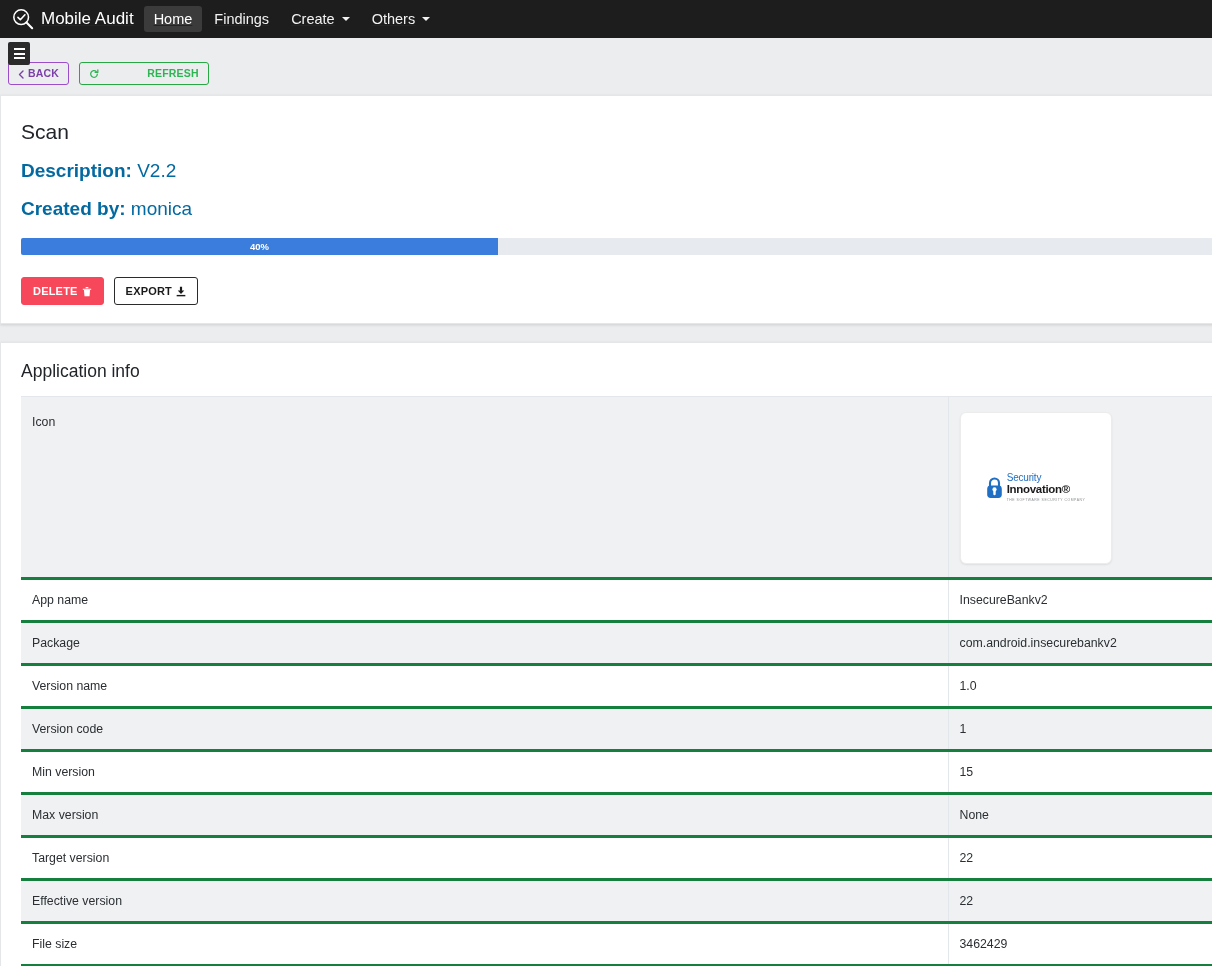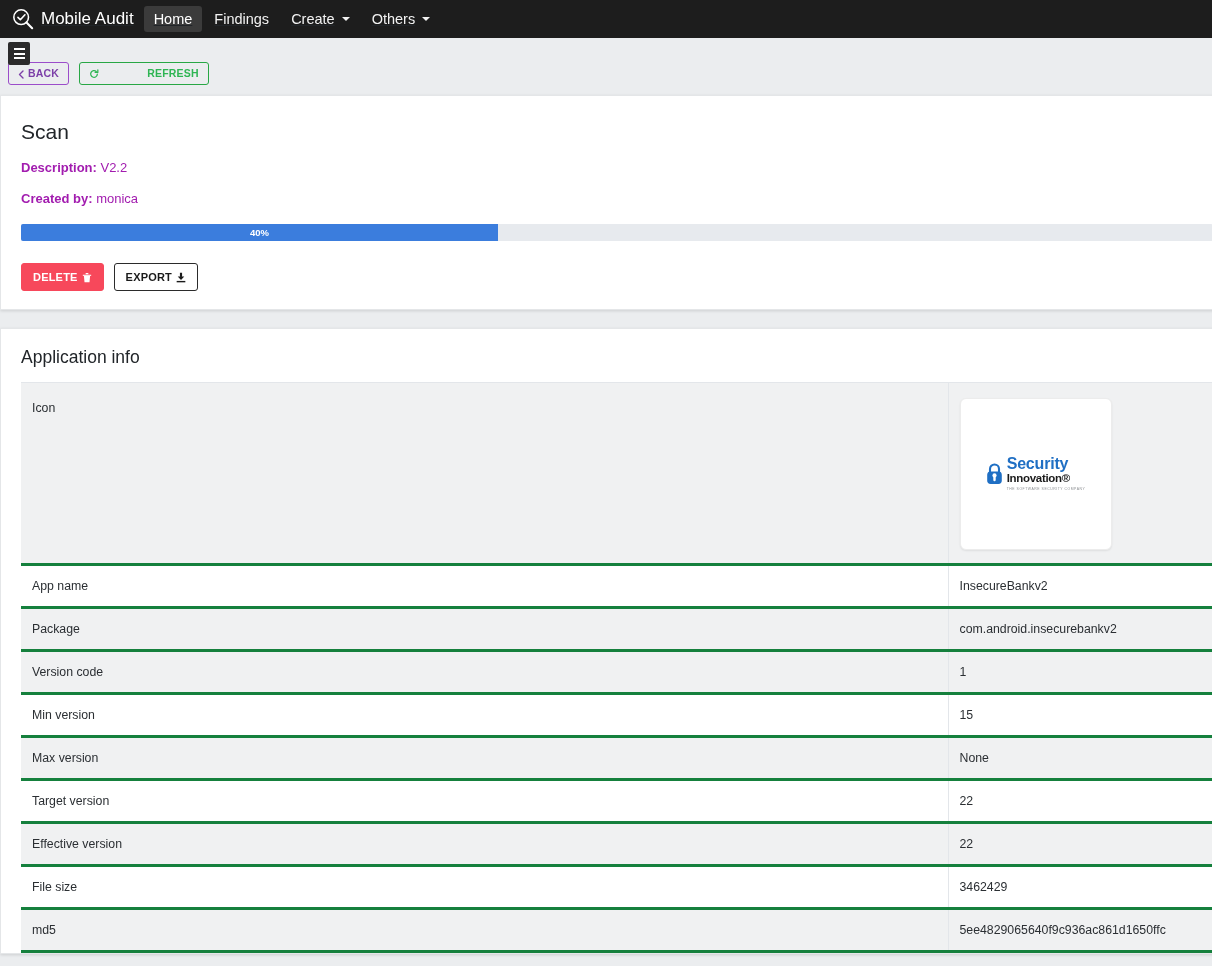--- a/index.html
+++ b/index.html
@@ -117,23 +117,23 @@
   .card-scan { margin-top: 4px; padding: 16px 20px 18px 20px; }
   .card-appinfo { margin-top: 18px; padding: 16px 20px 0 20px; }
 
   h1.scan-title {
     font-size: 21px;
     font-weight: normal;
     margin: 8px 0 16px 0;
     color: #212529;
   }
   .meta-row {
-    font-size: 13px;
+    font-size: 19px;
     margin: 0 0 16px 0;
-    color: #a21caf;
+    color: #0369a1;
   }
   .meta-row:last-of-type { margin-bottom: 18px; }
   .meta-label { font-weight: bold; }
 
   
   .progress {
     height: 17px;
     background: #e7eaee;
     border-radius: 2px;
     overflow: hidden;
@@ -208,22 +208,22 @@
     display: flex;
     align-items: center;
     justify-content: center;
     margin-top: 2px;
   }
   .si-logo { display: flex; align-items: center; gap: 4px; }
   .si-lock { width: 17px; height: 22px; display: block; }
   .si-text { line-height: 1; }
   .si-l1 {
     font-family: "Liberation Sans", sans-serif;
-    font-weight: bold;
-    font-size: 16px;
+    font-weight: normal;
+    font-size: 10px;
     color: #1f6fc4;
     letter-spacing: -0.2px;
     display: block;
   }
   .si-l2 {
     font-family: "Liberation Sans", sans-serif;
     font-weight: bold;
     font-size: 11.5px;
     color: #1a1a1a;
     letter-spacing: -0.3px;
@@ -367,20 +367,24 @@
           </td>
         </tr>
         <tr class="plain">
           <td class="col-label">App name</td>
           <td class="col-value">InsecureBankv2</td>
         </tr>
         <tr class="shaded">
           <td class="col-label">Package</td>
           <td class="col-value">com.android.insecurebankv2</td>
         </tr>
+        <tr class="plain">
+          <td class="col-label">Version name</td>
+          <td class="col-value">1.0</td>
+        </tr>
         <tr class="shaded">
           <td class="col-label">Version code</td>
           <td class="col-value">1</td>
         </tr>
         <tr class="plain">
           <td class="col-label">Min version</td>
           <td class="col-value">15</td>
         </tr>
         <tr class="shaded">
           <td class="col-label">Max version</td>

